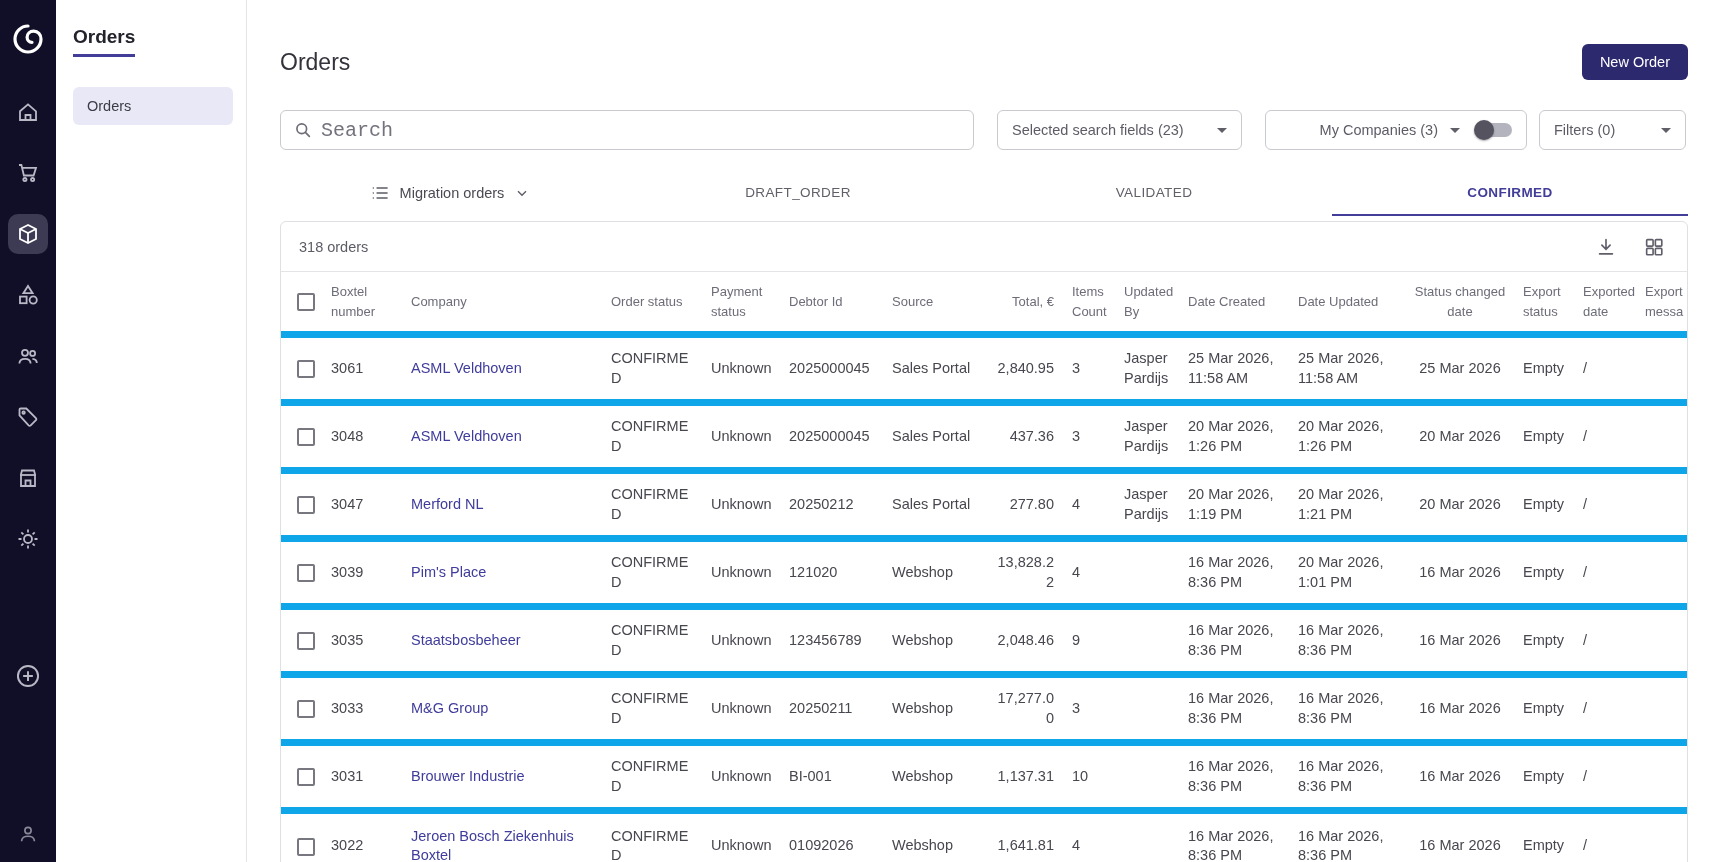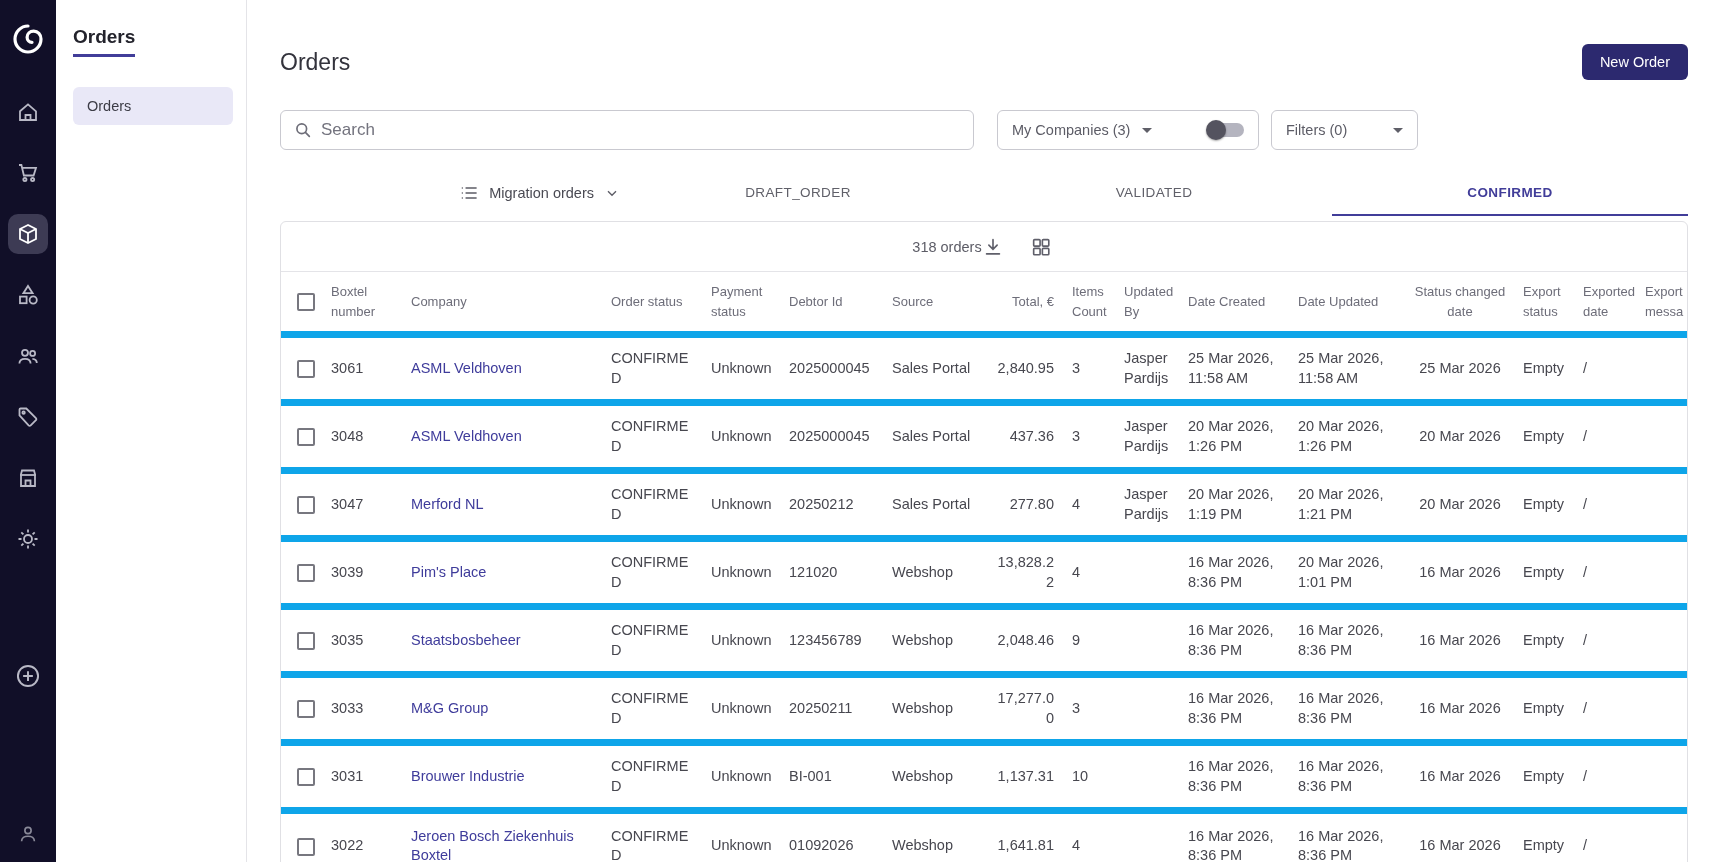--- a/index.html
+++ b/index.html
@@ -52,60 +52,60 @@
     background:#2c296f; color:#ffffff; border:none; border-radius:6px;
     font-family:inherit; font-size:14.5px; font-weight:500; padding:10px 18px; cursor:pointer;
   }
 
   .filter-row { margin-top:30px; display:flex; align-items:center; gap:23px; }
   .search-box {
     flex:0 0 694px; height:40px; border:1px solid #c9c9d0; border-radius:6px;
     display:flex; align-items:center; padding:0 12px; gap:8px;
   }
   .search-box input {
-    border:none; outline:none; flex:1; font-family:Liberation Sans, sans-serif; font-size:17px; color:#b91c1c;
+    border:none; outline:none; flex:1; font-family:Liberation Mono, monospace; font-size:20px; color:#b91c1c;
   }
   .search-box input::placeholder { color:#73737e; }
   .select {
     height:40px; border:1px solid #c9c9d0; border-radius:6px;
     display:flex; align-items:center; padding:0 14px; font-size:14.5px; color:#5c5c66;
     cursor:pointer; white-space:nowrap;
   }
   .select .caret {
     width:0; height:0; margin-left:12px;
     border-left:5px solid transparent; border-right:5px solid transparent;
     border-top:5.5px solid #5f5f68;
   }
   .sel-fields { flex:0 0 245px; justify-content:space-between; }
   .sel-companies { flex:0 0 262px; margin-right:-11px; }
-  .sel-companies .inner { display:flex; align-items:center; flex:1; }
+  .sel-companies .inner { display:flex; align-items:center; flex:1;justify-content:flex-end; }
   .sel-filters { flex:0 0 147px; justify-content:space-between; }
 
   .switch { position:relative; width:36px; height:14px; background:#b4b4bf; border-radius:7px; margin-left:16px; cursor:pointer; flex:0 0 36px; }
   .switch .knob {
     position:absolute; left:-2px; top:-3px; width:20px; height:20px; border-radius:50%;
     background:#54535f; box-shadow:0 1px 2px rgba(0,0,0,.35);
   }
 
   
   .tabs-row { margin-top:20px; display:flex; align-items:stretch; height:46px; }
   .preset {
-    flex:0 0 340px; display:flex; align-items:center; justify-content:flex-end; gap:10px;
+    flex:0 0 340px; display:flex; align-items:center; justify-content:center; gap:10px;
     font-size:14.5px; color:#4a4a53; cursor:pointer;
   }
   .tab {
     flex:1; display:flex; align-items:center; justify-content:center;
     font-size:13.5px; letter-spacing:.4px; color:#606069; cursor:pointer;
     border-bottom:2px solid transparent;
   }
   .tab.active { color:#413d99; font-weight:600; border-bottom-color:#413d99; }
 
   
   .card { margin-top:5px; border:1px solid #e0e0e4; border-radius:6px; background:#fff; overflow:hidden; }
-  .card-top { height:49px; display:flex; align-items:center; justify-content:center; padding:0 22px 0 18px; }
+  .card-top { height:49px; display:flex; align-items:center; justify-content:space-between; padding:0 22px 0 18px; }
   .card-top .count { font-size:14.5px; color:#5c5c66; }
   .card-actions { display:flex; align-items:center; gap:26px; }
   .icon-btn { border:none; background:transparent; cursor:pointer; display:flex; align-items:center; }
 
   table { width:1408px; border-collapse:collapse; table-layout:fixed; }
   thead tr { border-top:1px solid #e4e4e8; }
   th {
     font-weight:400; font-size:13px; color:#6d6d79; text-align:left;
     padding:10px 8px 10px 6px; height:61px; vertical-align:middle; line-height:1.5;
   }
@@ -217,20 +217,24 @@
       <button class="btn-primary">New Order</button>
     </div>
 
     <div class="filter-row">
       <div class="search-box">
         <svg width="20" height="20" viewBox="0 0 24 24" fill="none" stroke="#6d6d78" stroke-width="2">
             <circle cx="10.5" cy="10.5" r="5.8"></circle>
             <path d="M14.9 14.9 19.6 19.6" stroke-linecap="round"></path>
           </svg>
         <input type="text" placeholder="Search" style="">
+      </div>
+      <div class="select sel-fields">
+        <span>Selected search fields (23)</span>
+        <i class="caret"></i>
       </div>
       <div class="select sel-companies">
         <div class="inner">
           <span>My Companies (3)</span>
           <i class="caret"></i>
         </div>
         <div class="switch">
             <span class="knob"></span>
           </div>
       </div>

